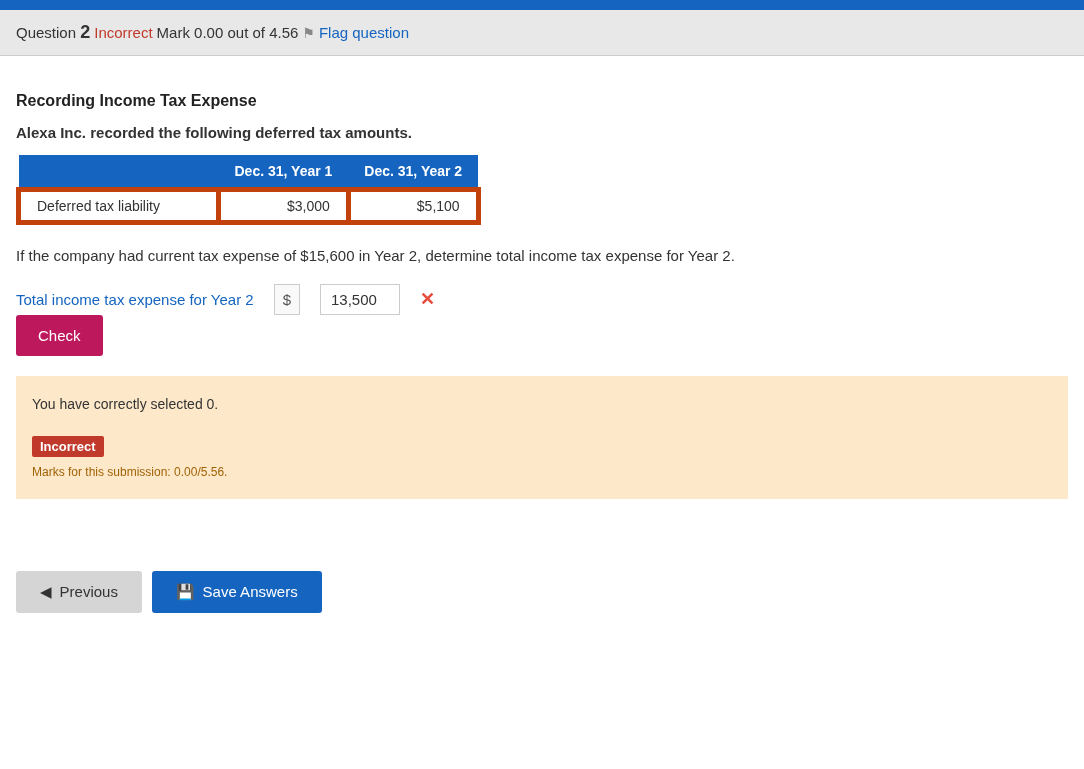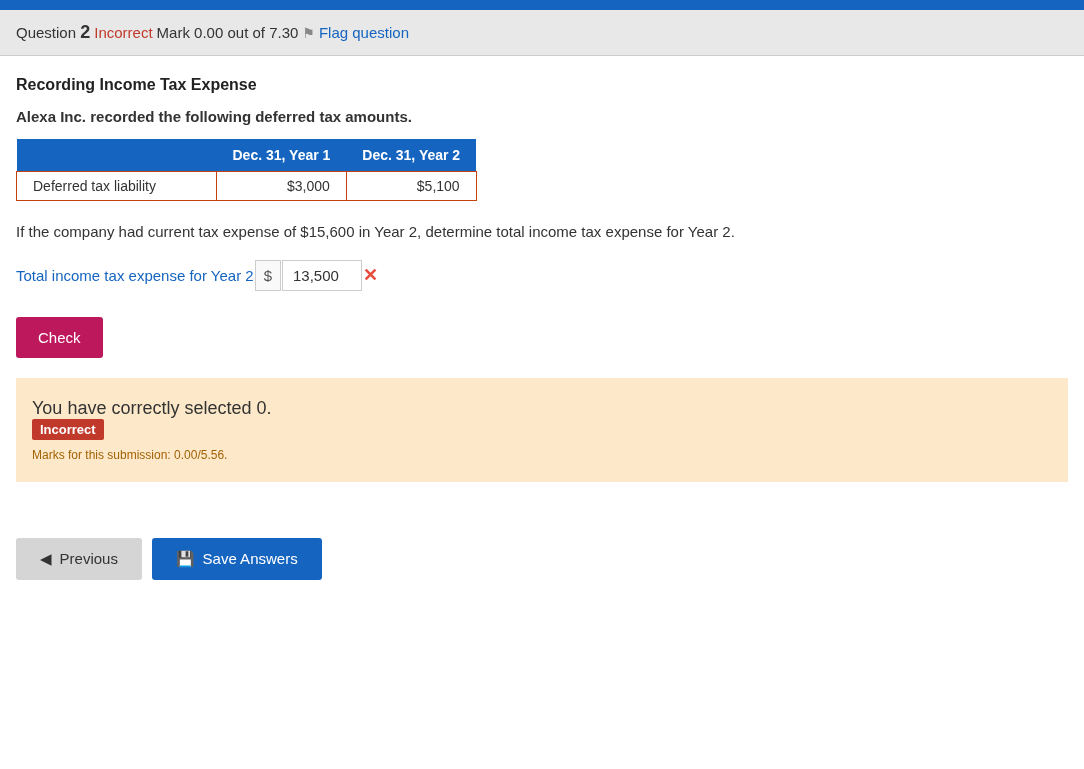--- a/index.html
+++ b/index.html
@@ -49,21 +49,21 @@
       cursor: pointer;
       text-decoration: none;
     }
 
     .flag-icon {
       font-size: 14px;
       color: #888;
     }
 
     .content-area {
-      padding: 20px 16px;
+      padding: 36px 16px;
     }
 
     .question-title {
       font-size: 16px;
       font-weight: bold;
       margin-bottom: 14px;
       color: #222;
     }
 
     .question-description {
@@ -85,21 +85,21 @@
       text-align: right;
       font-size: 14px;
     }
 
     .data-table th:first-child {
       text-align: left;
     }
 
     .data-table td {
       padding: 6px 16px;
-      border: 1px solid #c2410c;
+      border: 5px solid #c2410c;
       font-size: 14px;
       text-align: right;
     }
 
     .data-table td:first-child {
       text-align: left;
       min-width: 200px;
     }
 
     .data-table tr td {
@@ -109,22 +109,22 @@
     .question-prompt {
       font-size: 15px;
       color: #333;
       margin-bottom: 16px;
       line-height: 1.5;
     }
 
     .answer-row {
       display: flex;
       align-items: center;
-      gap: 1px;
-      margin-bottom: 26px;
+      gap: 20px;
+      margin-bottom: 0;
     }
 
     .answer-label {
       font-size: 15px;
       color: #1565C0;
     }
 
     .dollar-sign {
       font-size: 15px;
       color: #555;
@@ -159,23 +159,23 @@
       border-radius: 3px;
     }
 
     .feedback-section {
       background: #fde9c9;
       padding: 20px 16px;
       margin-top: 20px;
     }
 
     .feedback-text {
-      font-size: 18px;
-      color: #333;
-      margin-bottom: 0;
+      font-size: 14px;
+      color: #333;
+      margin-bottom: 24px;
     }
 
     .incorrect-badge {
       display: inline-block;
       background: #c0392b;
       color: #fff;
       font-size: 13px;
       font-weight: bold;
       padding: 3px 8px;
       border-radius: 2px;
@@ -223,21 +223,21 @@
 </head>
 <body>
 
 <div class="top-bar"></div>
 
 <div class="question-header">
   <span class="question-number">
     <span>Question</span>&nbsp;<strong>2</strong>
   </span>
   <span class="status-incorrect">Incorrect</span>
-  <span class="mark-text">Mark 0.00 out of 7.30</span>
+  <span class="mark-text">Mark 0.00 out of 4.56</span>
   <a class="flag-question" href="#">
     <span class="flag-icon">⚑</span>
     <span>Flag question</span>
   </a>
 </div>
 
 <div class="content-area">
 
   <div class="question-title">Recording Income Tax Expense</div>
 

